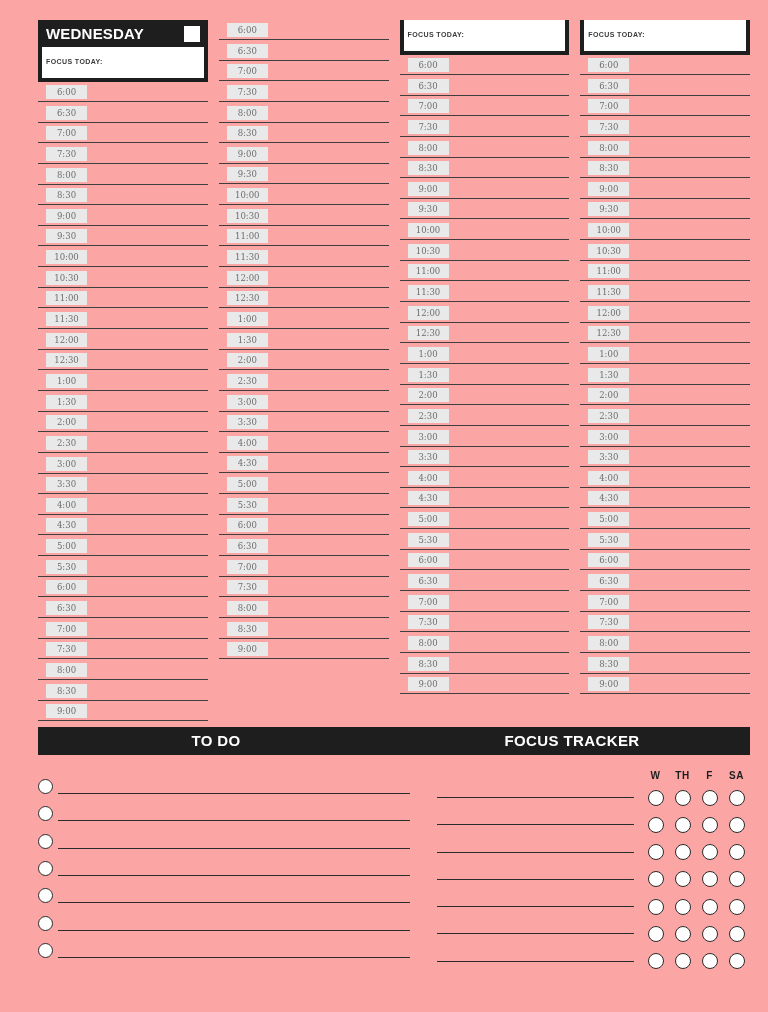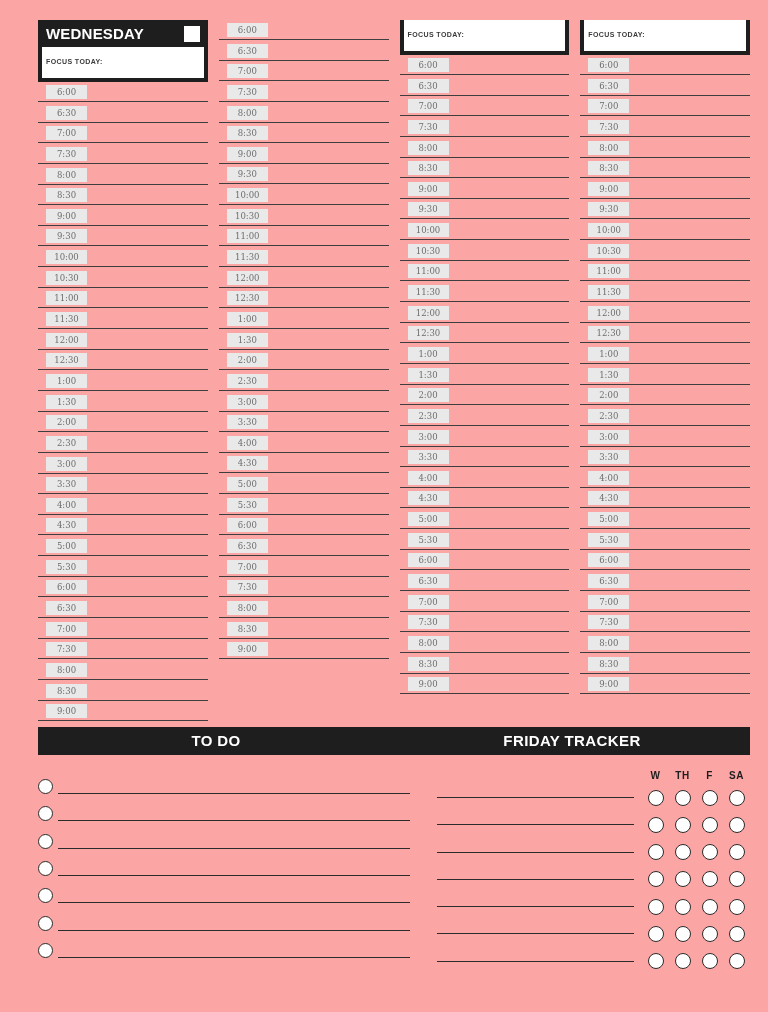--- a/index.html
+++ b/index.html
@@ -586,21 +586,21 @@
           <div class="time-row">
     <span class="time-label">9:00</span>
     <span class="time-line"></span>
   </div>
         </div>
   </div>
     </div>
 
   <div class="section-bar">
     <div class="bar-half">TO DO</div>
-    <div class="bar-half">FRIDAY TRACKER</div>
+    <div class="bar-half">FOCUS TRACKER</div>
   </div>
 
   <div class="bottom">
     <div class="todo-list" id="todo-list">
         <div class="todo-row">
     <span class="todo-circle"></span>
     <span class="todo-line"></span>
   </div>
         <div class="todo-row">
     <span class="todo-circle"></span>

